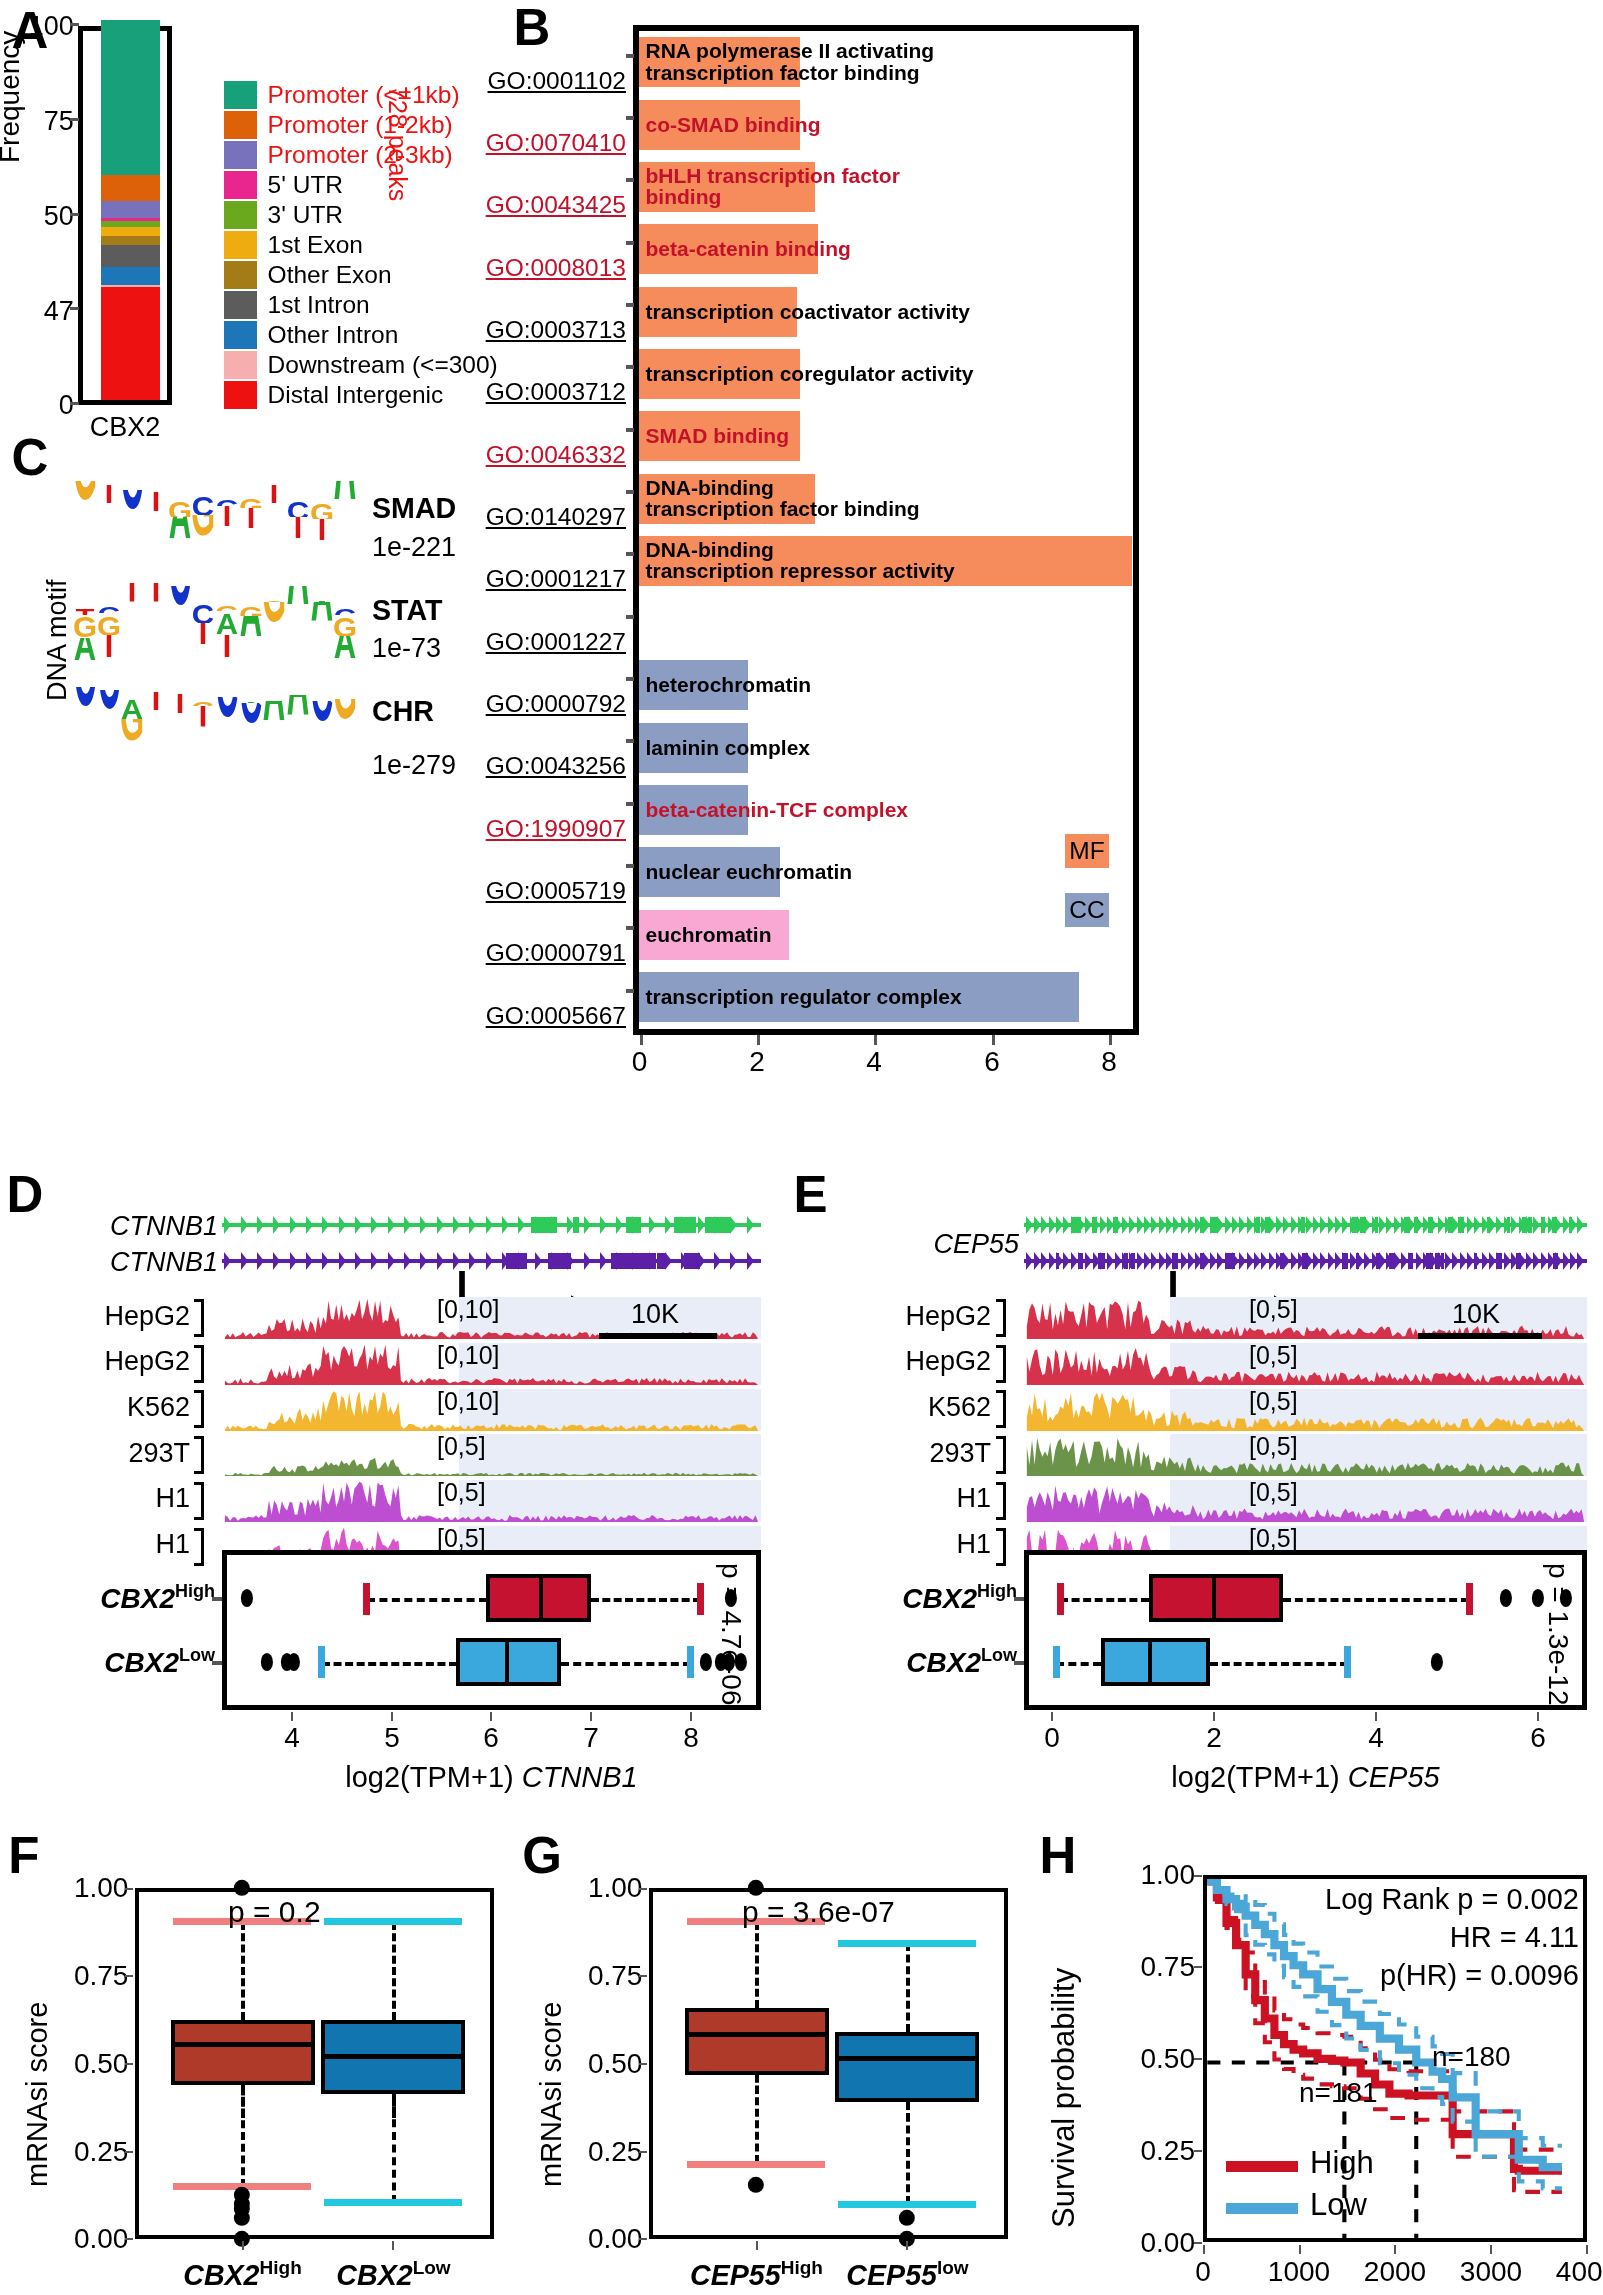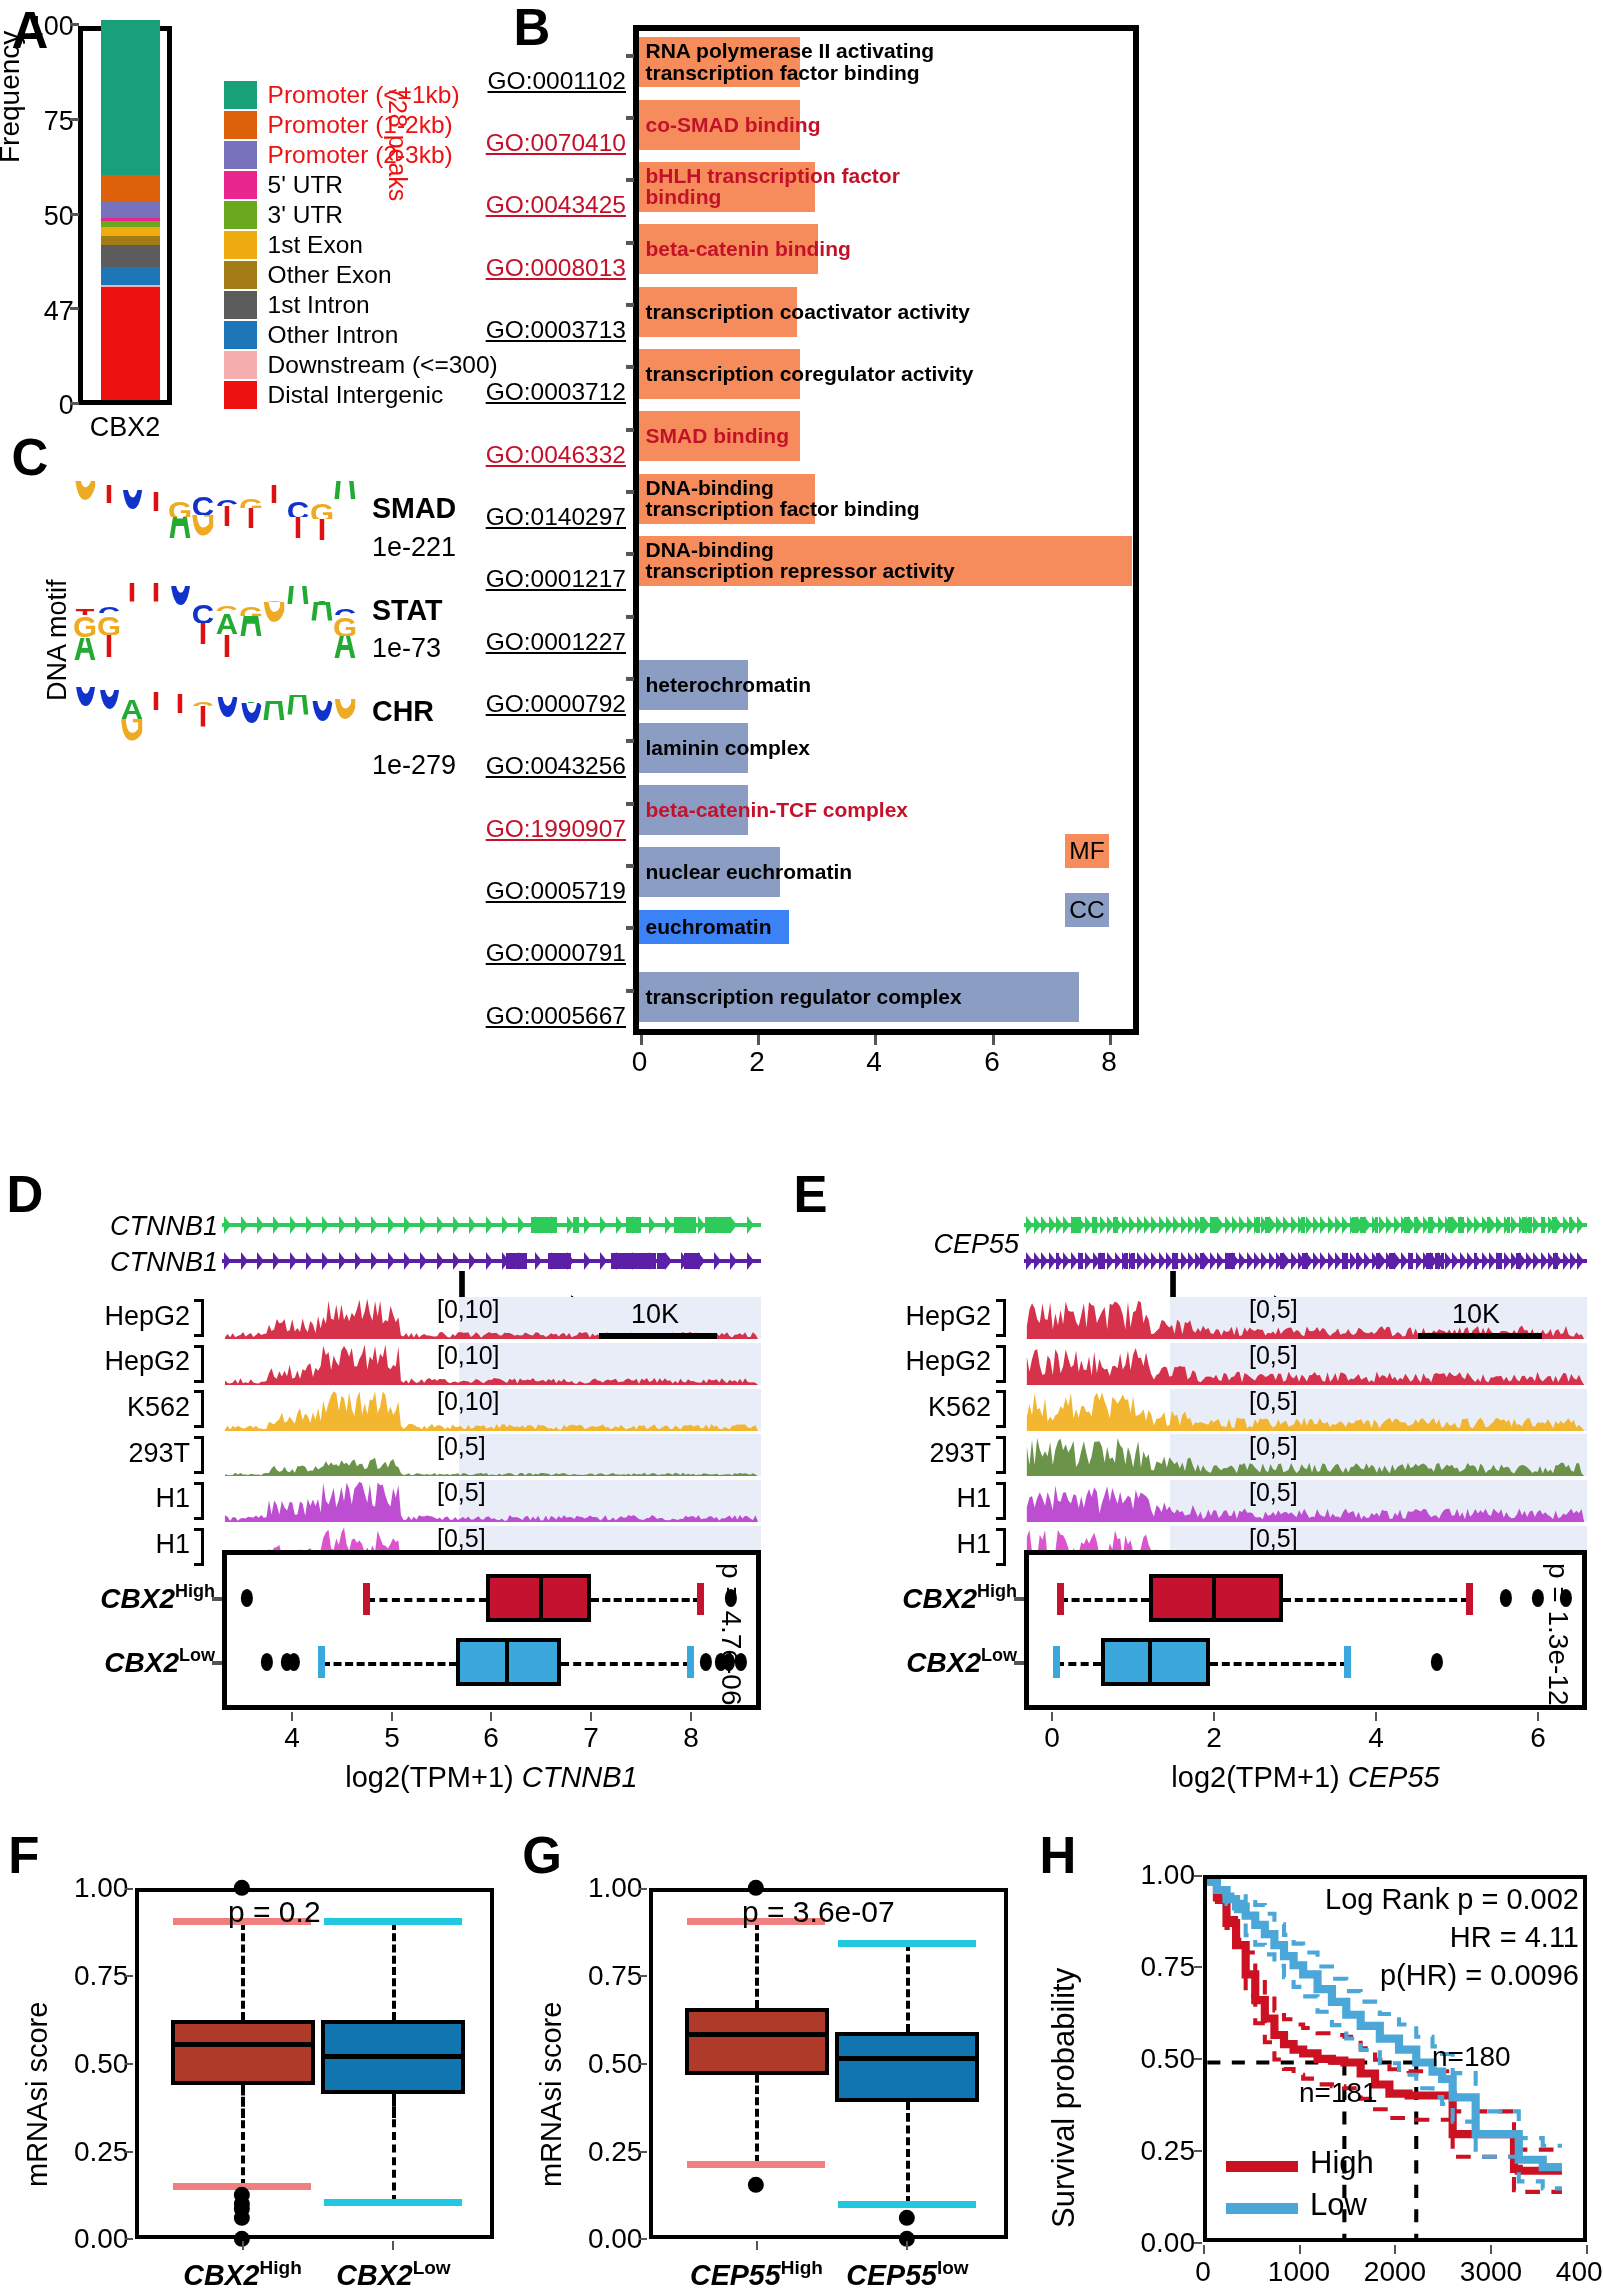--- a/index.html
+++ b/index.html
@@ -350,21 +350,21 @@
       <div class="b-bar" style="top:754px; height:50px; width:109px; background:#8b9dc3;">
         <div class="b-bar-label" style="color:#c4112a;">
           <div>beta-catenin-TCF complex</div>
         </div>
       </div>
       <div class="b-bar" style="top:816px; height:50px; width:141px; background:#8b9dc3;">
         <div class="b-bar-label" style="color:#000;">
           <div>nuclear euchromatin</div>
         </div>
       </div>
-      <div class="b-bar" style="top:879px; height:34px; width:150px; background:#3b82f6;">
+      <div class="b-bar" style="top:879px; height:50px; width:150px; background:#f9a8d4;">
         <div class="b-bar-label" style="color:#000;">
           <div>euchromatin</div>
         </div>
       </div>
       <div class="b-bar" style="top:941px; height:50px; width:440px; background:#8b9dc3;">
         <div class="b-bar-label" style="color:#000;">
           <div>transcription regulator complex</div>
         </div>
       </div>
     </div>

